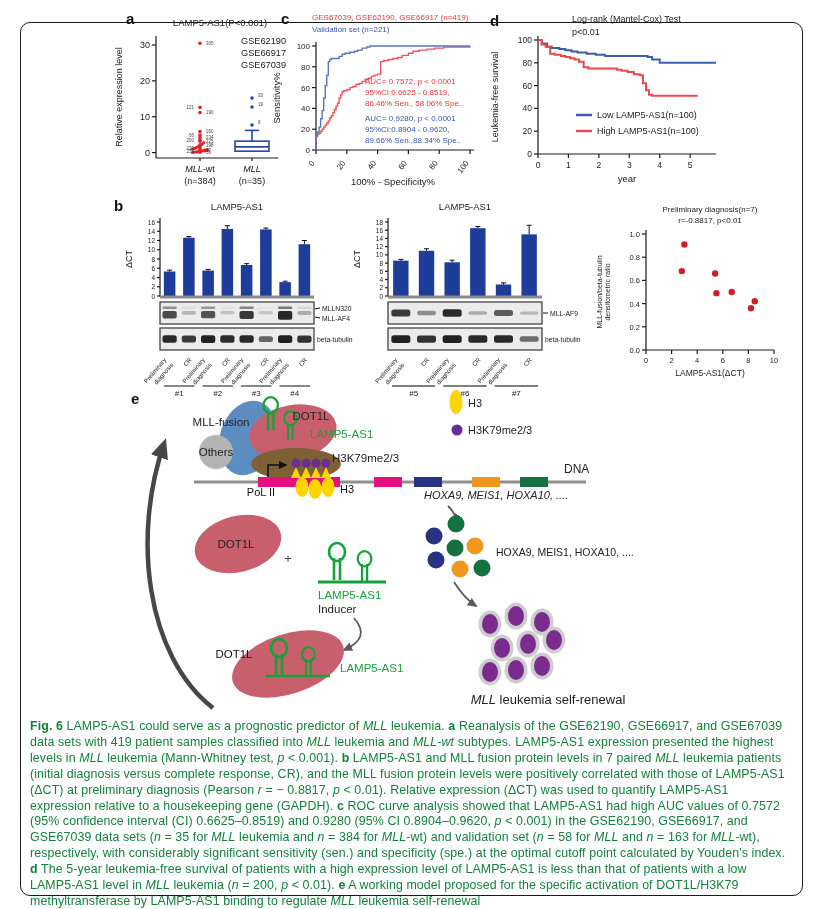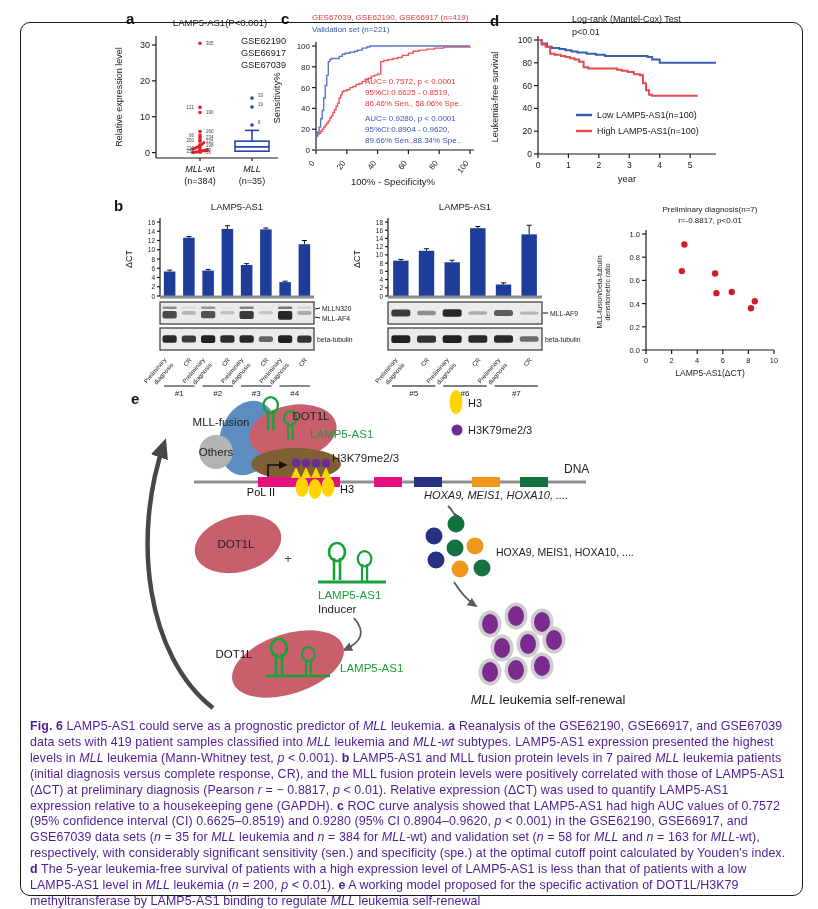--- a/index.html
+++ b/index.html
@@ -1,19 +1,19 @@
 <!DOCTYPE html>
 <html><head>
 <meta charset="utf-8">
 <style>
   html,body{margin:0;padding:0;background:#fff;}
   .page{position:relative;width:818px;height:909px;background:#fff;font-family:"Liberation Sans",sans-serif;overflow:hidden;}
   .fig-border{position:absolute;left:20px;top:22px;width:781px;height:872px;border:1.5px solid #1a1a1a;border-radius:10px;}
   .pl{position:absolute;font-weight:bold;font-size:15px;color:#111;}
-  .caption{position:absolute;left:30px;top:719px;width:762px;font-size:12.4px;line-height:15.9px;color:#4c1d95;letter-spacing:0.1px;}
+  .caption{position:absolute;left:30px;top:719px;width:762px;font-size:12.4px;line-height:15.9px;color:#15803d;letter-spacing:0.1px;}
   svg{position:absolute;overflow:visible;}
   svg text{font-family:"Liberation Sans",sans-serif;}
 </style>
 </head>
 <body>
 
 <div class="page">
   <div class="fig-border"></div>
 
   <div class="pl" style="left:126px;top:10px">a</div>

